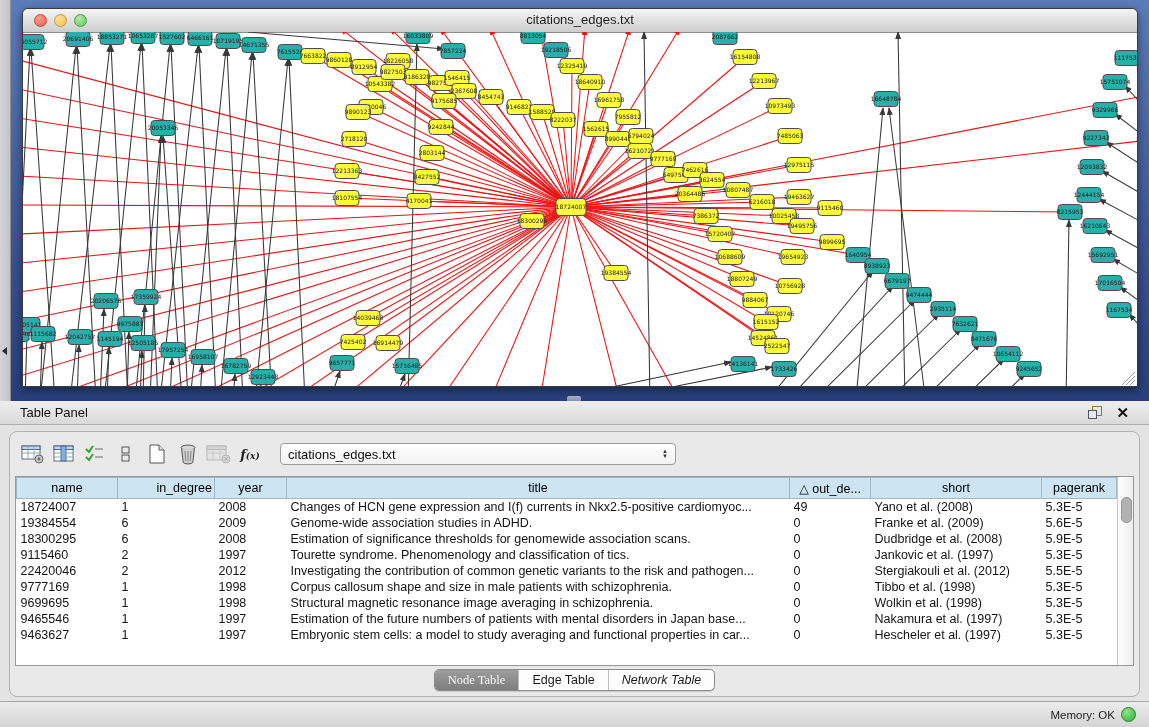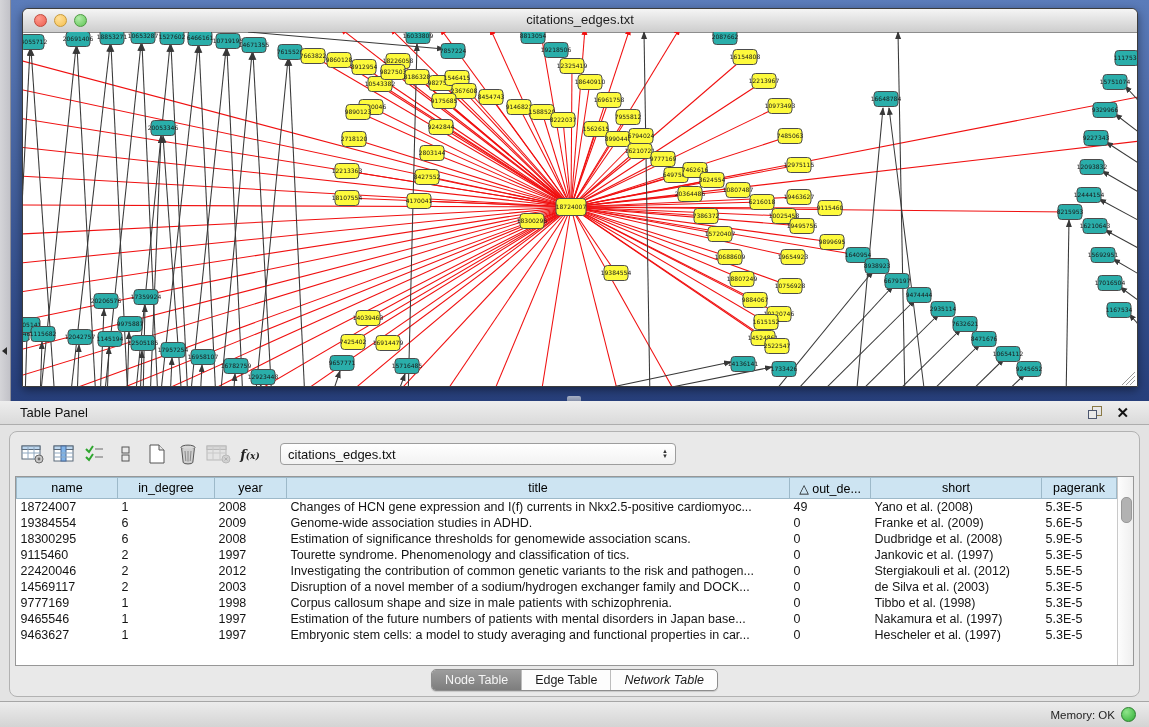--- a/index.html
+++ b/index.html
@@ -60,21 +60,21 @@
   .vscroll{width:15px;border-left:1px solid #c9c9c9;background:linear-gradient(90deg,#fdfdfd,#efefef);
      position:relative;}
   .vthumb{position:absolute;top:20px;left:3px;width:9px;height:24px;background:#b2b2b2;
      border:1px solid #989898;border-radius:5px;cursor:pointer;}
   .tabs{position:absolute;bottom:5px;left:0;right:0;display:flex;justify-content:center;}
   .seg{display:flex;border:1px solid #8d8d8d;border-radius:5px;overflow:hidden;
      background:#fdfdfd;height:20px;box-shadow:0 1px 1px rgba(0,0,0,.15);}
   .seg .tab{border:none;background:transparent;padding:0 13px;font-size:12.5px;color:#1c1c1c;
      border-right:1px solid #bdbdbd;height:100%;line-height:20px;cursor:pointer;}
   .seg .tab:last-child{border-right:none;font-style:italic;}
-  .seg .tab.selected{background:linear-gradient(#9d9d9d,#7d7d7d);color:#f5f5f5;}
+  .seg .tab.selected{background:linear-gradient(#9d9d9d,#7d7d7d);color:#f5f5f5;font-family:Liberation Serif, serif;}
   
   .status-bar{height:26px;background:linear-gradient(#ececec,#d4d4d4);border-top:1px solid #a6a6a6;
      display:flex;align-items:center;justify-content:flex-end;padding:4px 13px;gap:6px;
      font-size:11.5px;color:#1e1e1e;box-sizing:border-box;}
   .mem-dot{width:13px;height:13px;border-radius:50%;border:1px solid #2a7d2e;
      background:radial-gradient(circle at 35% 30%,#8fe58a,#2fae35);}
 </style>
 </head>
 <body>
 
@@ -842,21 +842,21 @@
               <span>▼</span>
             </span>
         </div>
       </div>
 
       <div class="table-wrap">
         <table>
           <thead>
               <tr id="hdr-row">
                 <th style="width: 96px;">name</th>
-                <th style="width: 92px;">in_degree</th>
+                <th style="width: 92px; text-align: right;">in_degree</th>
                 <th style="width: 67px;">year</th>
                 <th style="width: 498px;">title</th>
                 <th style="width: 76px;">△ out_de...</th>
                 <th style="width: 166px;">short</th>
                 <th>pagerank</th>
               </tr>
             </thead>
           <tbody id="tbl-body">
               <tr>
                 <td>18724007</td>
@@ -897,35 +897,35 @@
               <tr>
                 <td>22420046</td>
                 <td>2</td>
                 <td>2012</td>
                 <td>Investigating the contribution of common genetic variants to the risk and pathogen...</td>
                 <td>0</td>
                 <td>Stergiakouli et al. (2012)</td>
                 <td>5.5E-5</td>
               </tr>
               <tr>
-                <td>14569117</td>
-                <td>2</td>
-                <td>2003</td>
-                <td>Disruption of a novel member of a sodium/hydrogen exchanger family and DOCK...</td>
-                <td>0</td>
-                <td>de Silva et al. (2003)</td>
-                <td>5.3E-5</td>
-              </tr>
-              <tr>
                 <td>9777169</td>
                 <td>1</td>
                 <td>1998</td>
                 <td>Corpus callosum shape and size in male patients with schizophrenia.</td>
                 <td>0</td>
                 <td>Tibbo et al. (1998)</td>
+                <td>5.3E-5</td>
+              </tr>
+              <tr>
+                <td>9699695</td>
+                <td>1</td>
+                <td>1998</td>
+                <td>Structural magnetic resonance image averaging in schizophrenia.</td>
+                <td>0</td>
+                <td>Wolkin et al. (1998)</td>
                 <td>5.3E-5</td>
               </tr>
               <tr>
                 <td>9465546</td>
                 <td>1</td>
                 <td>1997</td>
                 <td>Estimation of the future numbers of patients with mental disorders in Japan base...</td>
                 <td>0</td>
                 <td>Nakamura et al. (1997)</td>
                 <td>5.3E-5</td>

